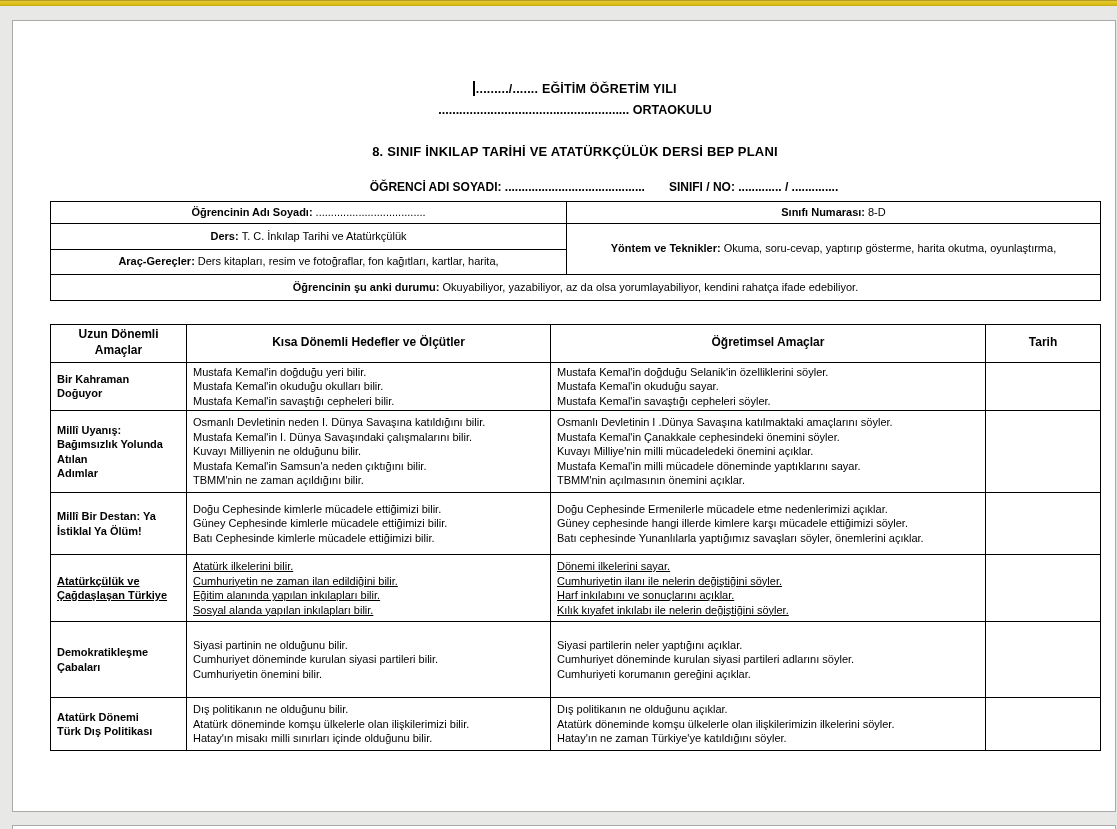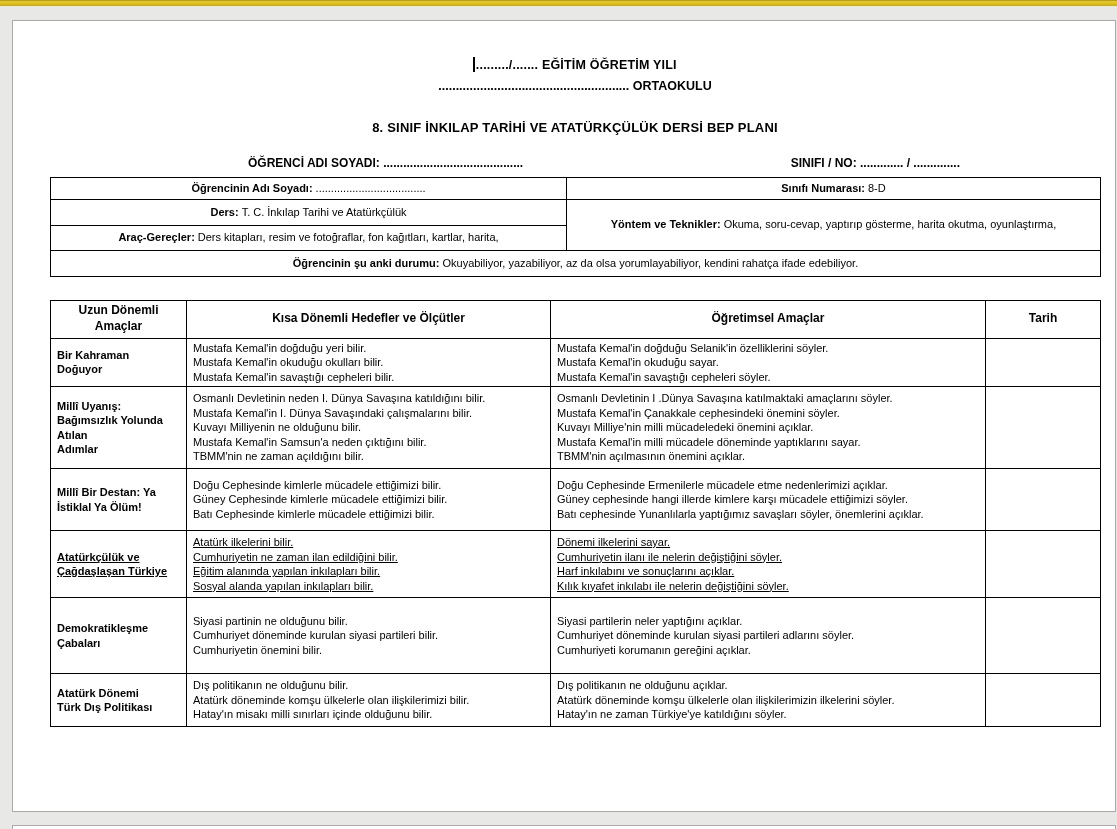--- a/index.html
+++ b/index.html
@@ -17,27 +17,27 @@
     position:absolute;left:12px;top:20px;width:1104px;height:792px;
     background:#ffffff;border:1px solid #a9a9a9;box-sizing:border-box;
   }
   .page-next{
     position:absolute;left:12px;top:825px;width:1104px;height:12px;
     background:#ffffff;border:1px solid #a9a9a9;box-sizing:border-box;
   }
   .content{position:absolute;left:37px;top:0;width:1050px;}
 
   .doc-header{text-align:center;font-weight:bold;}
-  .hdr-line1{margin-top:36px;font-size:12.5px;letter-spacing:.2px;}
+  .hdr-line1{margin-top:60px;font-size:12.5px;letter-spacing:.2px;}
   .hdr-line2{margin-top:7px;font-size:12.5px;}
   .doc-title{margin-top:27px;text-align:center;font-weight:bold;font-size:13px;letter-spacing:.2px;}
   .cursor{display:inline-block;width:1.5px;height:15px;background:#000;vertical-align:-3px;margin-right:1px;}
 
   .student-line{
-    margin-top:21px;display:flex;justify-content:space-between;
+    margin-top:21px;display:flex;justify-content:center;
     padding:0 140px 0 198px;font-weight:bold;font-size:12px;white-space:nowrap;gap:24px;
   }
   .student-line .dots{font-weight:bold;}
 
   table{border-collapse:collapse;width:1050px;font-size:11px;table-layout:fixed;}
   td,th{border:1px solid #000;padding:2px 5px;vertical-align:middle;box-sizing:border-box;
         overflow:hidden;line-height:1.32;}
   .lbl{font-weight:bold;margin-right:3px;}
 
   .info-table{margin-top:7px;}

